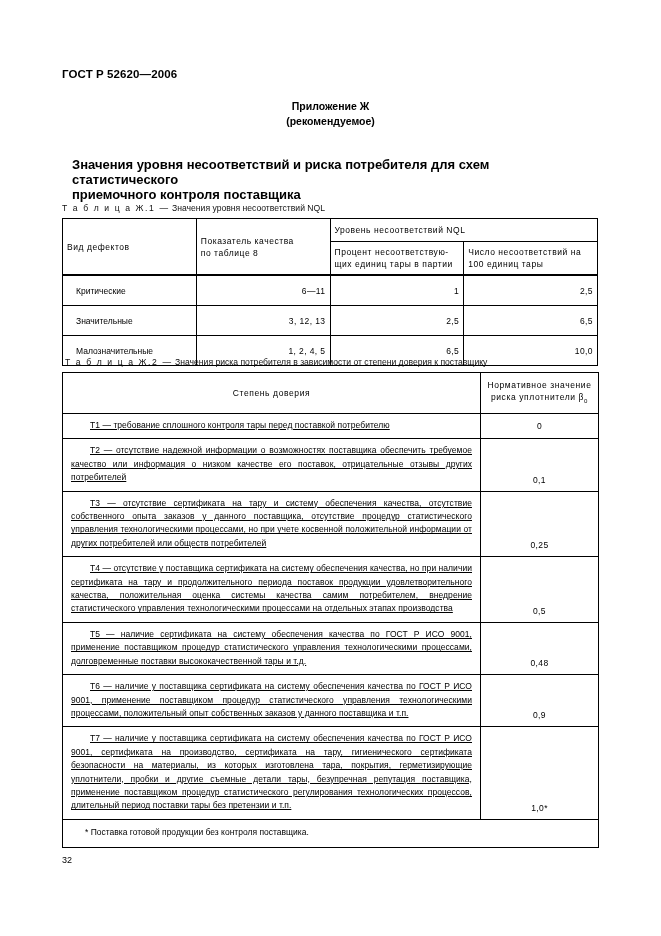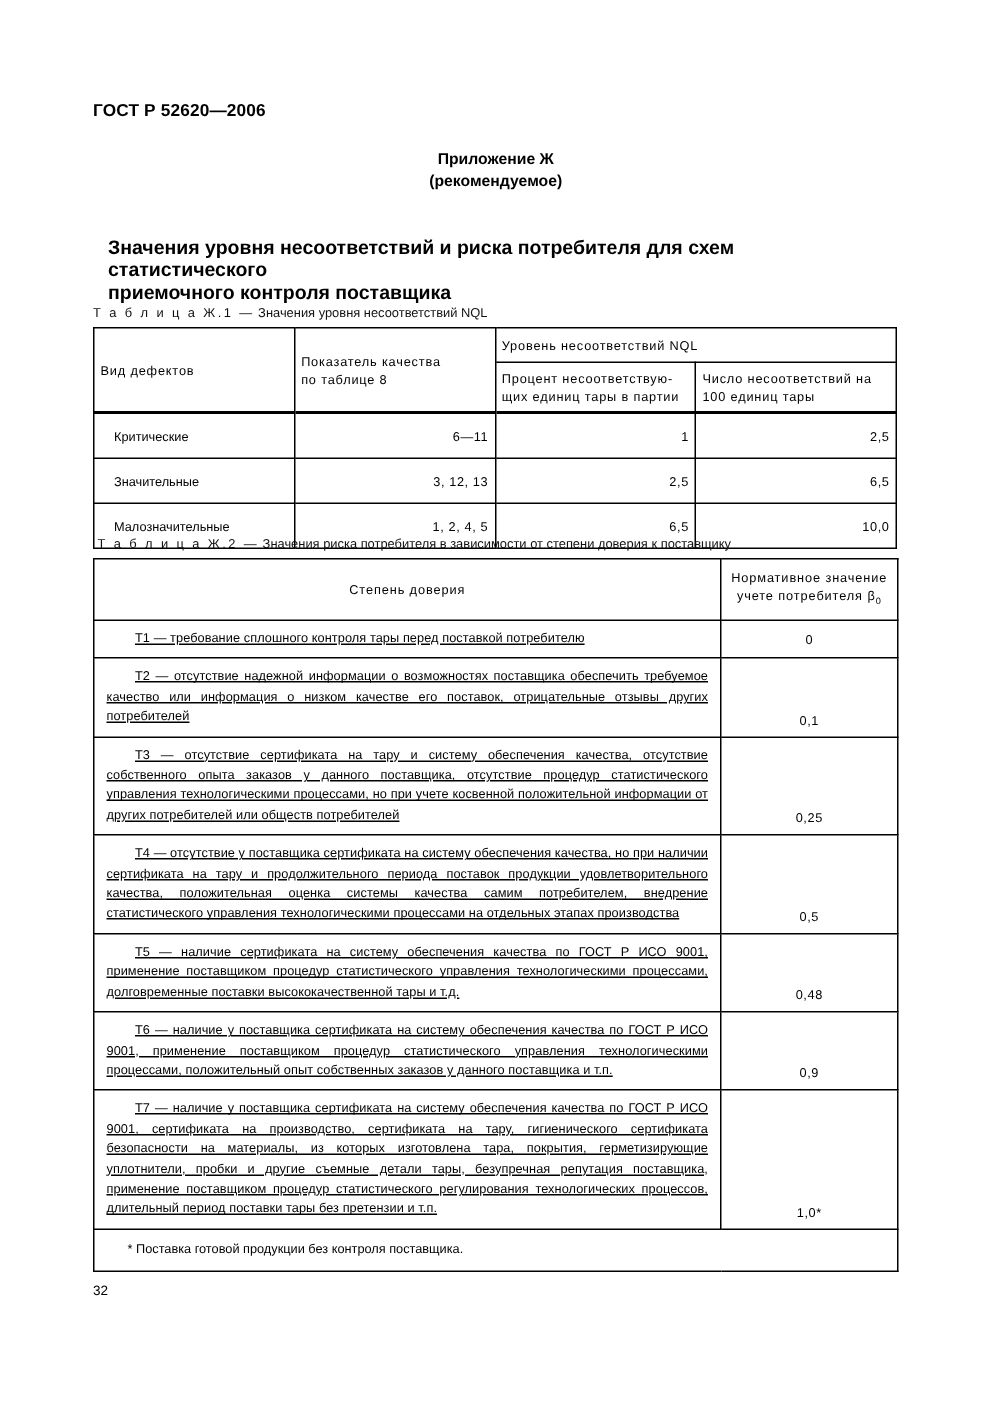--- a/index.html
+++ b/index.html
@@ -236,21 +236,21 @@
   <table class="tbl" id="table-risk">
     <colgroup>
       <col style="width:418px">
       <col style="width:118px">
     </colgroup>
     <thead>
       <tr>
         <th>Степень доверия</th>
         <th>
           <span>Нормативное значение</span><br>
-          <span>учете потребителя </span><span>β</span><span class="sub">0</span>
+          <span>риска уплотнители </span><span>β</span><span class="sub">0</span>
         </th>
       </tr>
     </thead>
     <tbody>
       <tr class="single">
         <td class="c-desc"><span class="indent"></span><span>Т1 — требование сплошного контроля тары перед поставкой потребителю</span></td>
         <td class="c-val">0</td>
       </tr>
       <tr>
         <td class="c-desc"><span class="indent"></span><span>Т2 — отсутствие надежной информации о возможностях поставщика обеспечить требуемое качество или информация о низком качестве его поставок, отрицатель­ные отзывы других потребителей</span></td>

